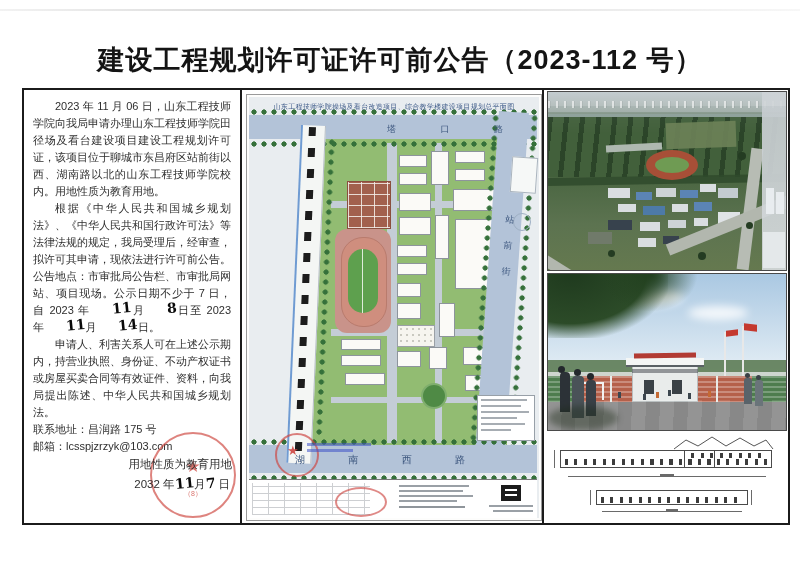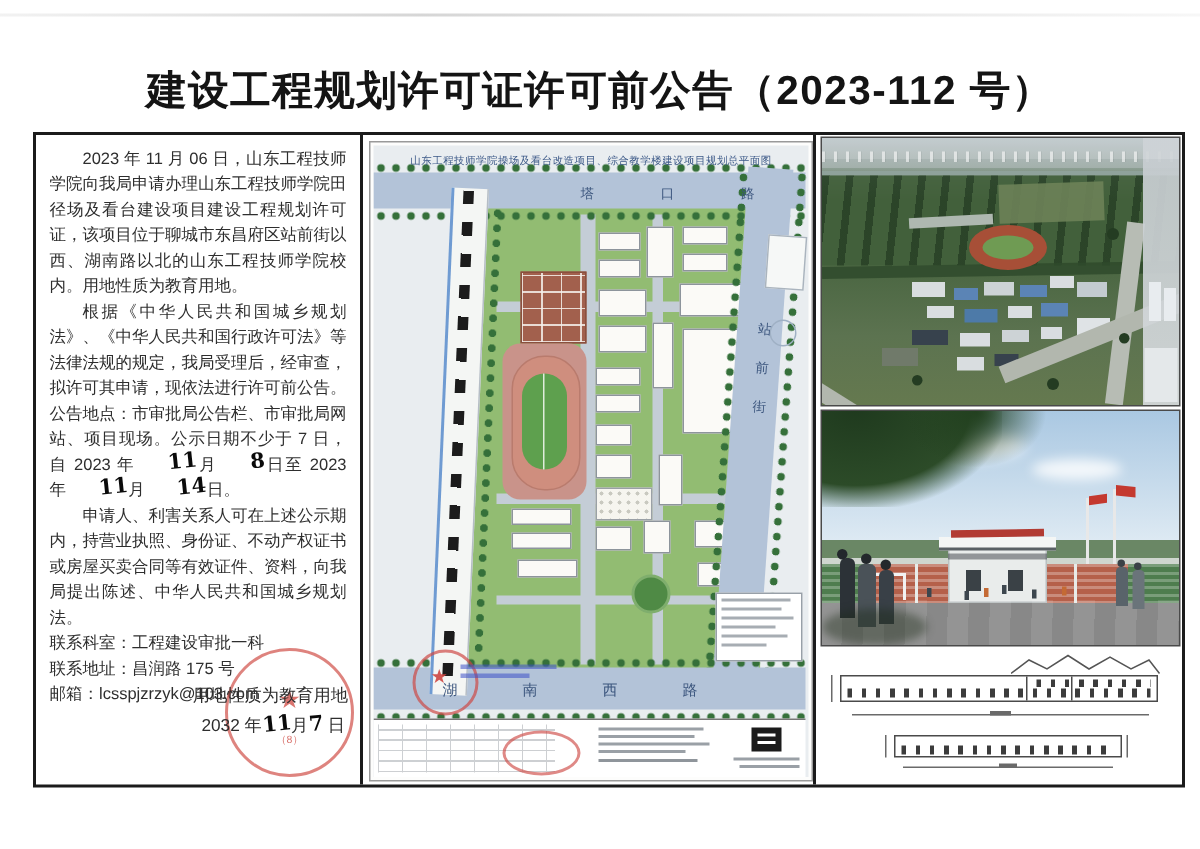--- a/index.html
+++ b/index.html
@@ -54,21 +54,20 @@
   <div class="doc-title">建设工程规划许可证许可前公告（2023-112 号）</div>
 
   <div class="content-box">
     <div class="divider-v" style="left:216px;"></div>
     <div class="divider-v" style="left:518px;"></div>
 
     <div class="notice-col">
       <p><span>2023 年 11 月 06 日，山东工程技师学院向我局申请办理山东工程技师学院田径场及看台建设项目建设工程规划许可证，该项目位于聊城市东昌府区站前街以西、湖南路以北的山东工程技师学院校内。用地性质为教育用地。</span></p>
       <p><span>根据《中华人民共和国城乡规划法》、《中华人民共和国行政许可法》等法律法规的规定，我局受理后，经审查，拟许可其申请，现依法进行许可前公告。公告地点：市审批局公告栏、市审批局网站、项目现场。公示日期不少于 7 日，自 2023 年</span><span class="hw">11</span><span>月</span><span class="hw">8</span><span>日至 2023 年</span><span class="hw">11</span><span>月</span><span class="hw">14</span><span>日。</span></p>
       <p><span>申请人、利害关系人可在上述公示期内，持营业执照、身份证、不动产权证书或房屋买卖合同等有效证件、资料，向我局提出陈述、中华人民共和国城乡规划法。</span></p>
-      <div class="plain">联系科室：工程建设审批一科</div>
       <div class="plain">联系地址：昌润路 175 号</div>
       <div class="plain">邮箱：lcsspjzrzyk@103.com</div>
 
       <div class="sig-stamp">
         <div class="ring"></div>
         <div class="star">★</div>
         <div class="note">（8）</div>
       </div>
       <div class="sig-org">用地性质为教育用地</div>
       <div class="sig-date"><span>2032 年</span><span class="hw">11</span><span>月</span><span class="hw">7</span> <span>日</span></div>

